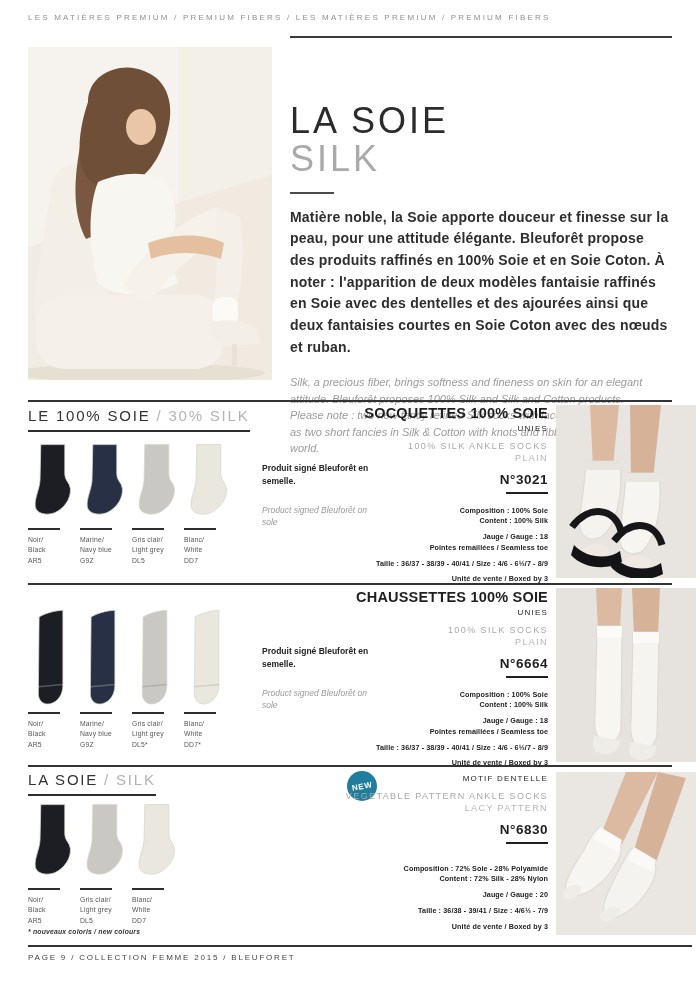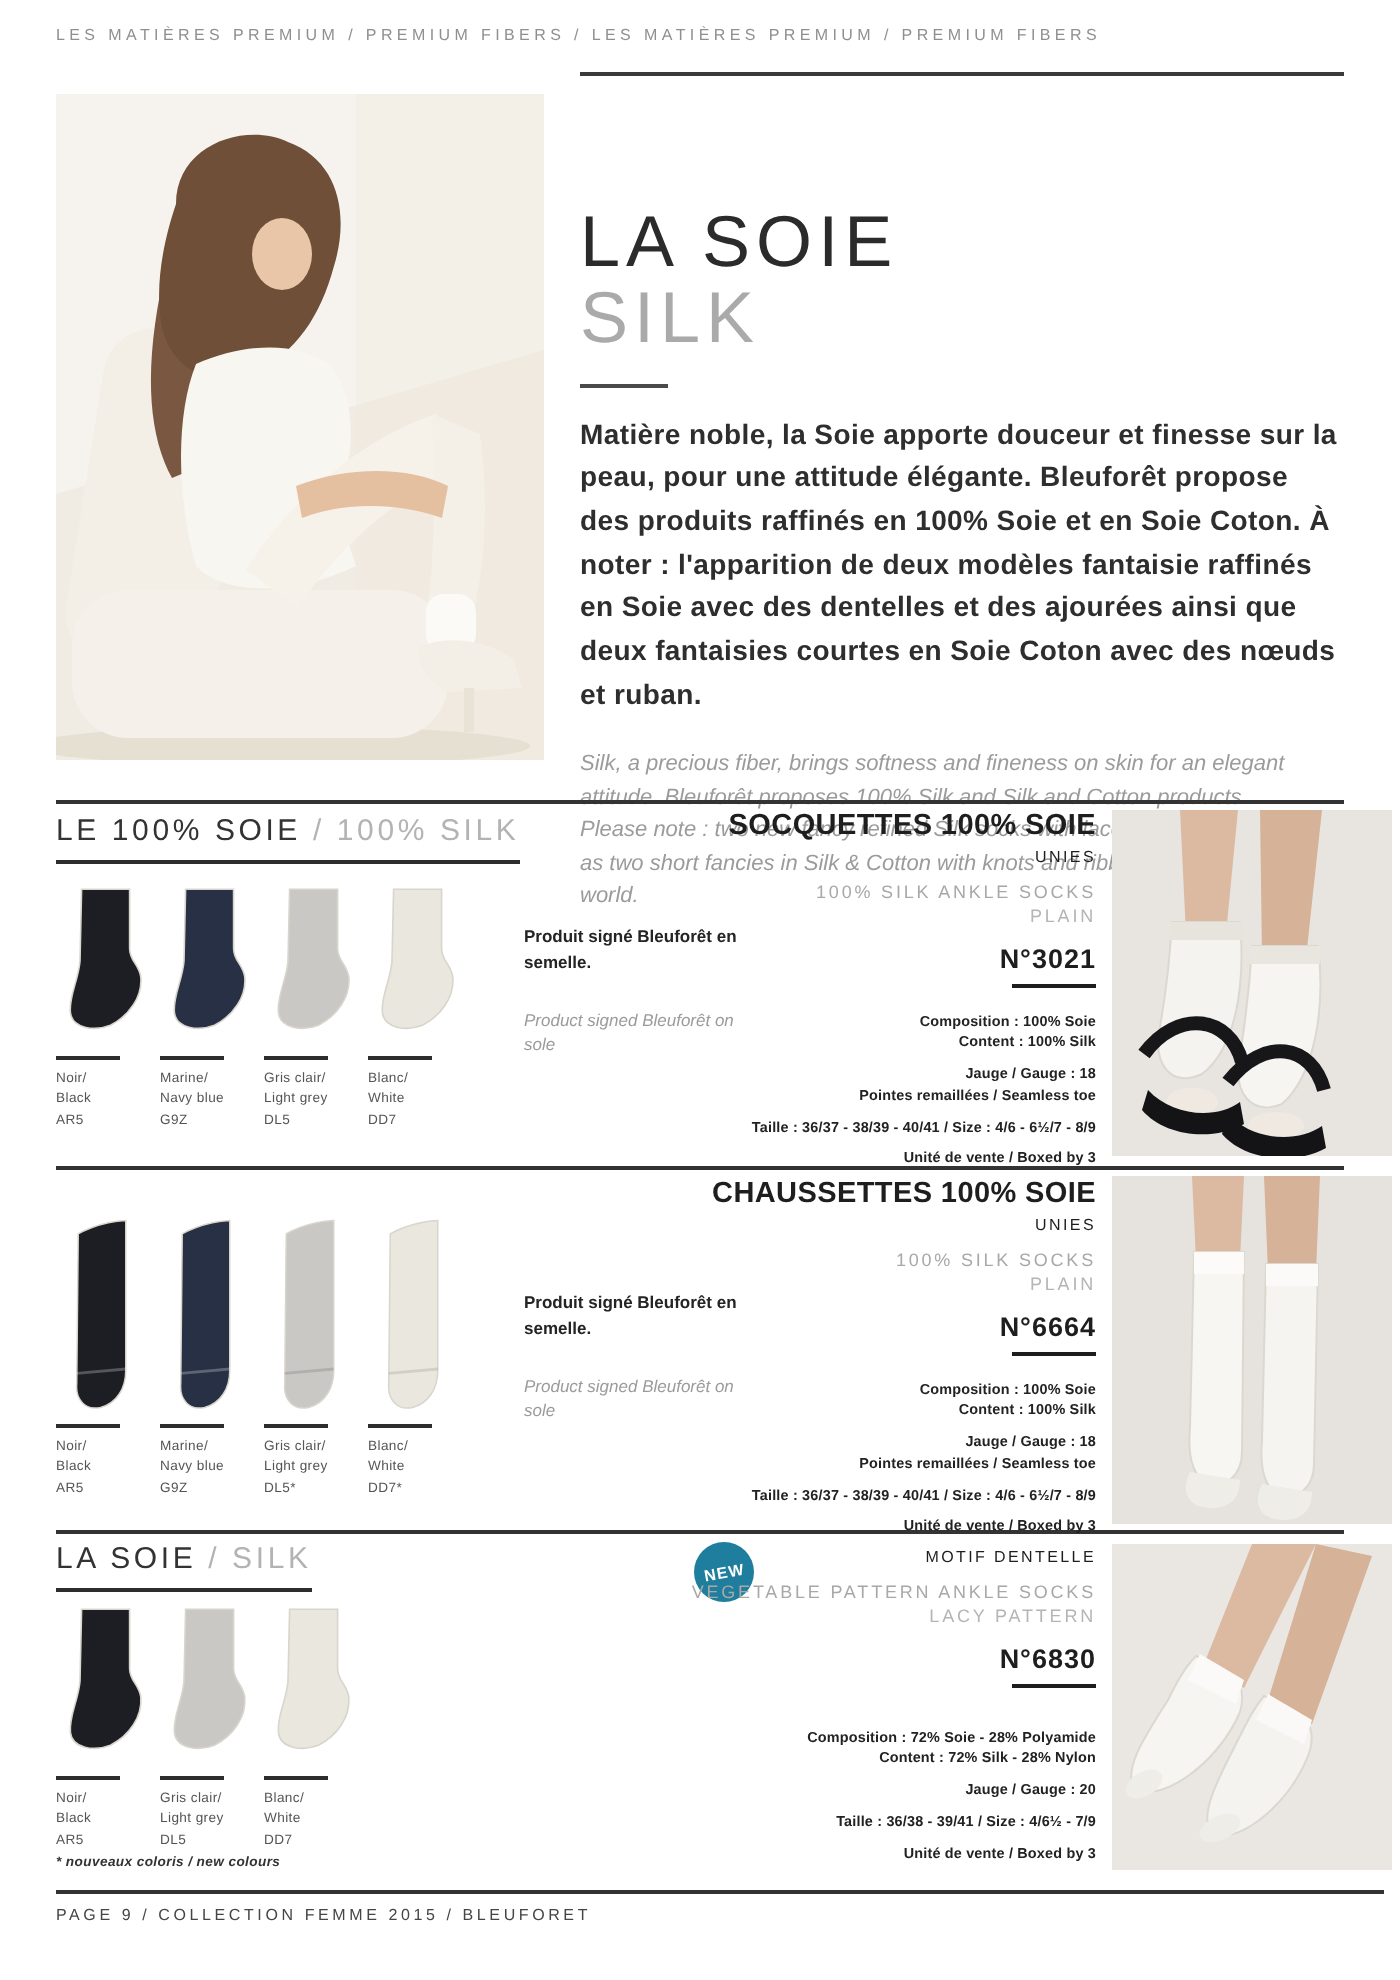--- a/index.html
+++ b/index.html
@@ -117,21 +117,21 @@
     <p class="para-fr">Matière noble, la Soie apporte douceur et finesse sur la peau, pour une attitude élégante. Bleuforêt propose des produits raffinés en 100% Soie et en Soie Coton. À noter : l'apparition de deux modèles fantaisie raffinés en Soie avec des dentelles et des ajourées ainsi que deux fantaisies courtes en Soie Coton avec des nœuds et ruban.</p>
     <p class="para-en">Silk, a precious fiber, brings softness and fineness on skin for an elegant attitude. Bleuforêt proposes 100% Silk and Silk and Cotton products.
 Please note : two new fancy refined Silk socks with lace and openwork as well as two short fancies in Silk &amp; Cotton with knots and ribbon that fit the Silk's world.</p>
   </div>
 
   <div class="rule rule-1"></div>
   <div class="rule rule-2"></div>
   <div class="rule rule-3"></div>
   <div class="rule rule-footer"></div>
 
-  <div class="section-heading sh-1"><span class="h-fr">LE 100% SOIE</span><span class="h-sep"> / </span><span class="h-en">100% SILK</span></div>
+  <div class="section-heading sh-1"><span class="h-fr">LE 100% SOIE</span><span class="h-sep"> / </span><span class="h-en">30% SILK</span></div>
 
   <div class="sw-col" style="left:28px; top:436px;">
     <svg class="sock-ankle" viewBox="0 0 60 92">
         <path d="M16 3 L46 3 L46 40 C46 48 52 50 53 58 C54 70 46 82 34 88 C24 92 10 90 9 80 C8 70 14 60 15 48 Z" stroke="#d8d5cc" stroke-width="1" fill="#1d1e24"></path>
       </svg>
   </div>
   <div class="sw-col" style="left:80px; top:436px;">
     <svg class="sock-ankle" viewBox="0 0 60 92">
         <path d="M16 3 L46 3 L46 40 C46 48 52 50 53 58 C54 70 46 82 34 88 C24 92 10 90 9 80 C8 70 14 60 15 48 Z" stroke="#d8d5cc" stroke-width="1" fill="#273044"></path>
       </svg>

